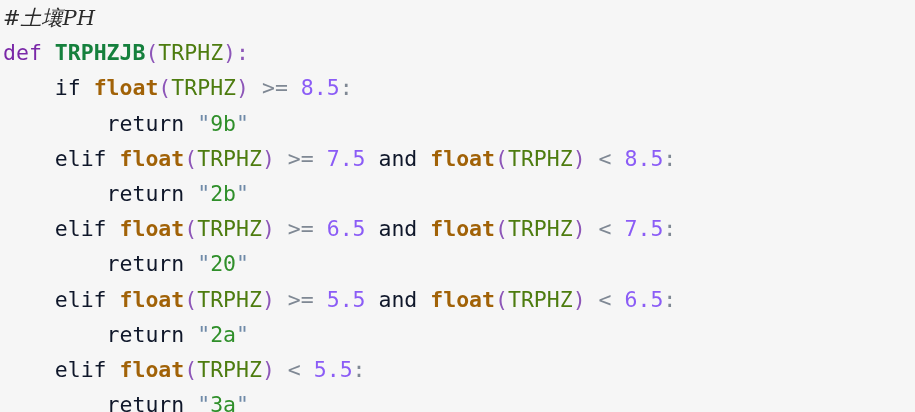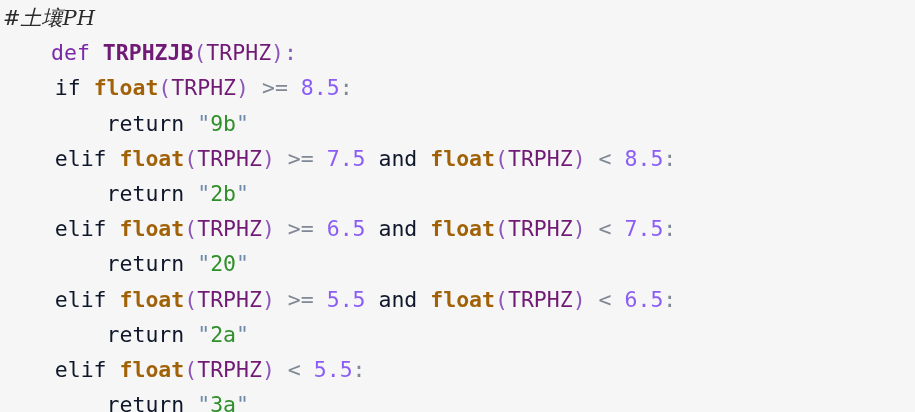--- a/index.html
+++ b/index.html
@@ -27,25 +27,25 @@
     height: 35.2px;
     line-height: 35.2px;
     white-space: pre;
     font-family: "DejaVu Sans Mono", monospace;
     font-size: 21.5px;
     letter-spacing: 0px;
     padding-left: 3px;
   }
   .tok { white-space: pre; }
   .t-comment  { color: #2b2b2b; font-style: italic; font-family: "DejaVu Serif", serif; font-size: 21px; }
-  .t-keyword  { color: #7a28a8; margin-left: 48px; }
+  .t-keyword  { color: #7a28a8; }
   .t-kw-blue  { color: #0f172a; }
   .t-builtin  { color: #a16207; font-weight: bold; }
-  .t-funcname { color: #701a75; font-weight: bold; }
-  .t-name     { color: #701a75; }
+  .t-funcname { color: #15803d; font-weight: bold; }
+  .t-name     { color: #4d7c0f; }
   .t-punct    { color: #8d56b8; }
   .t-op       { color: #7f8894; }
   .t-number   { color: #8b5cf6; }
   .t-colon    { color: #7f8894; }
   .t-quote    { color: #6f8aa8; }
   .t-string   { color: #2f8f2a; }
   .t-plain    { color: #3c3c3c; }
 </style>
 </head>
 <body>

